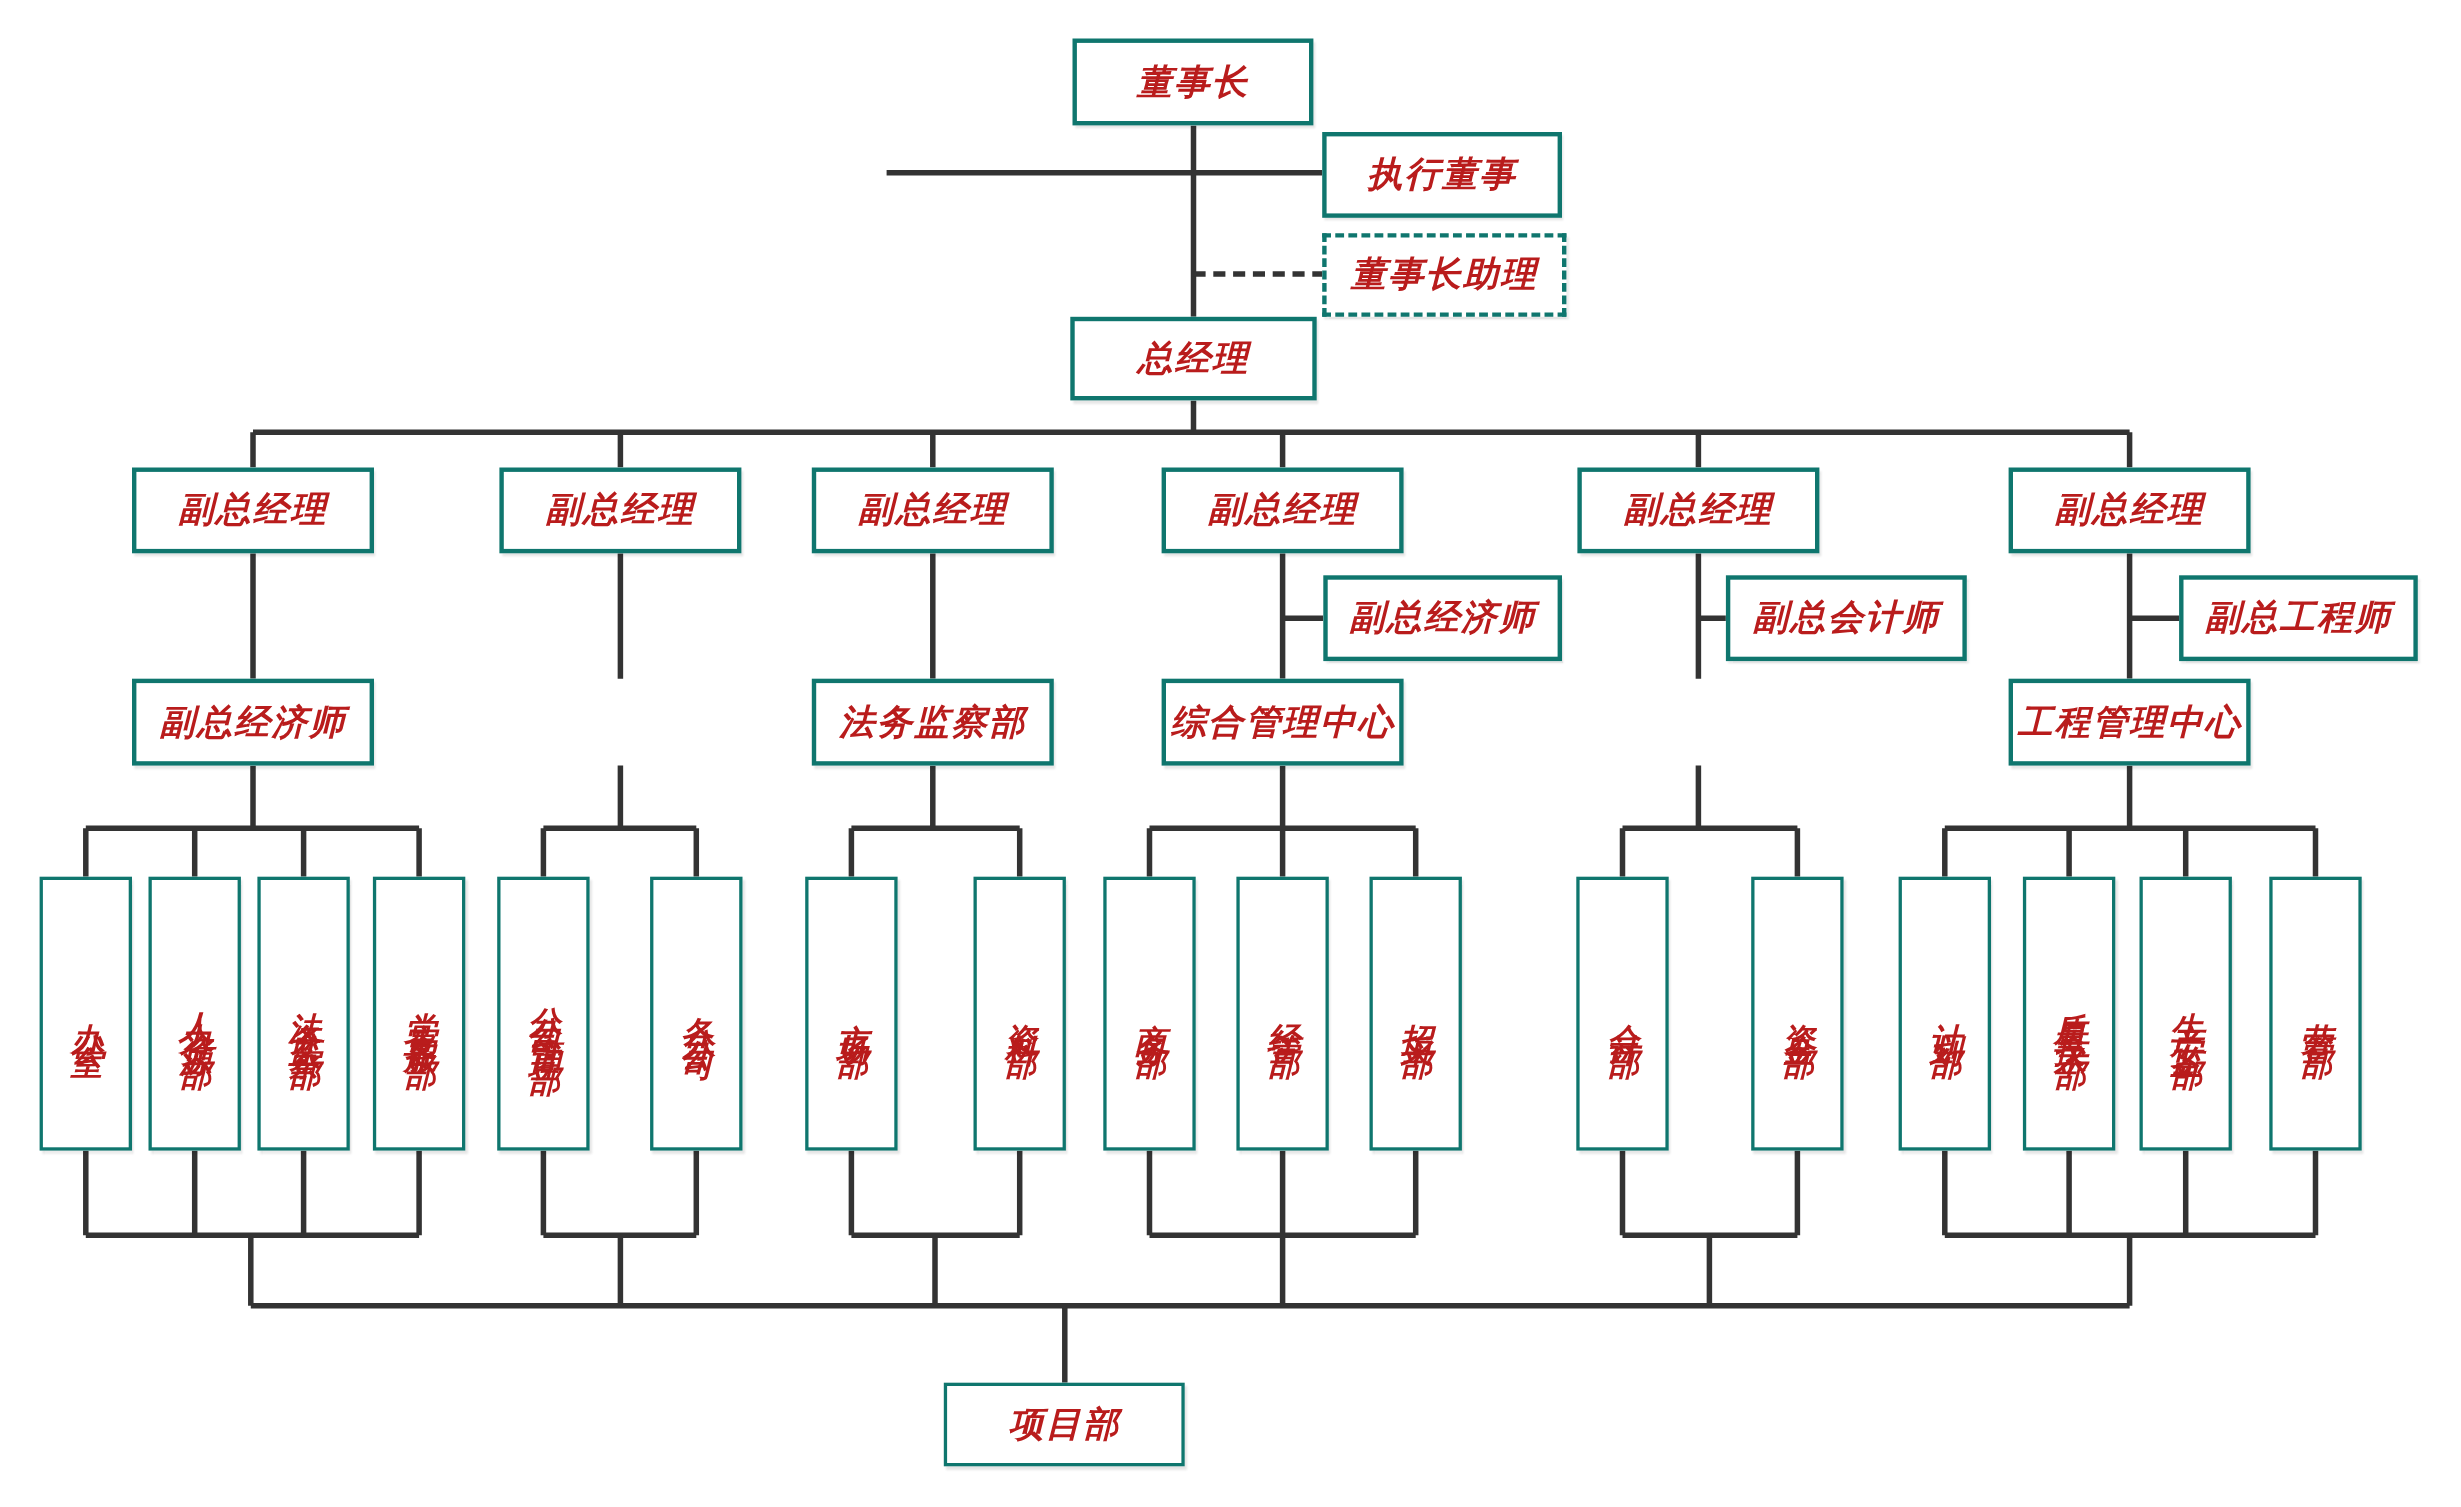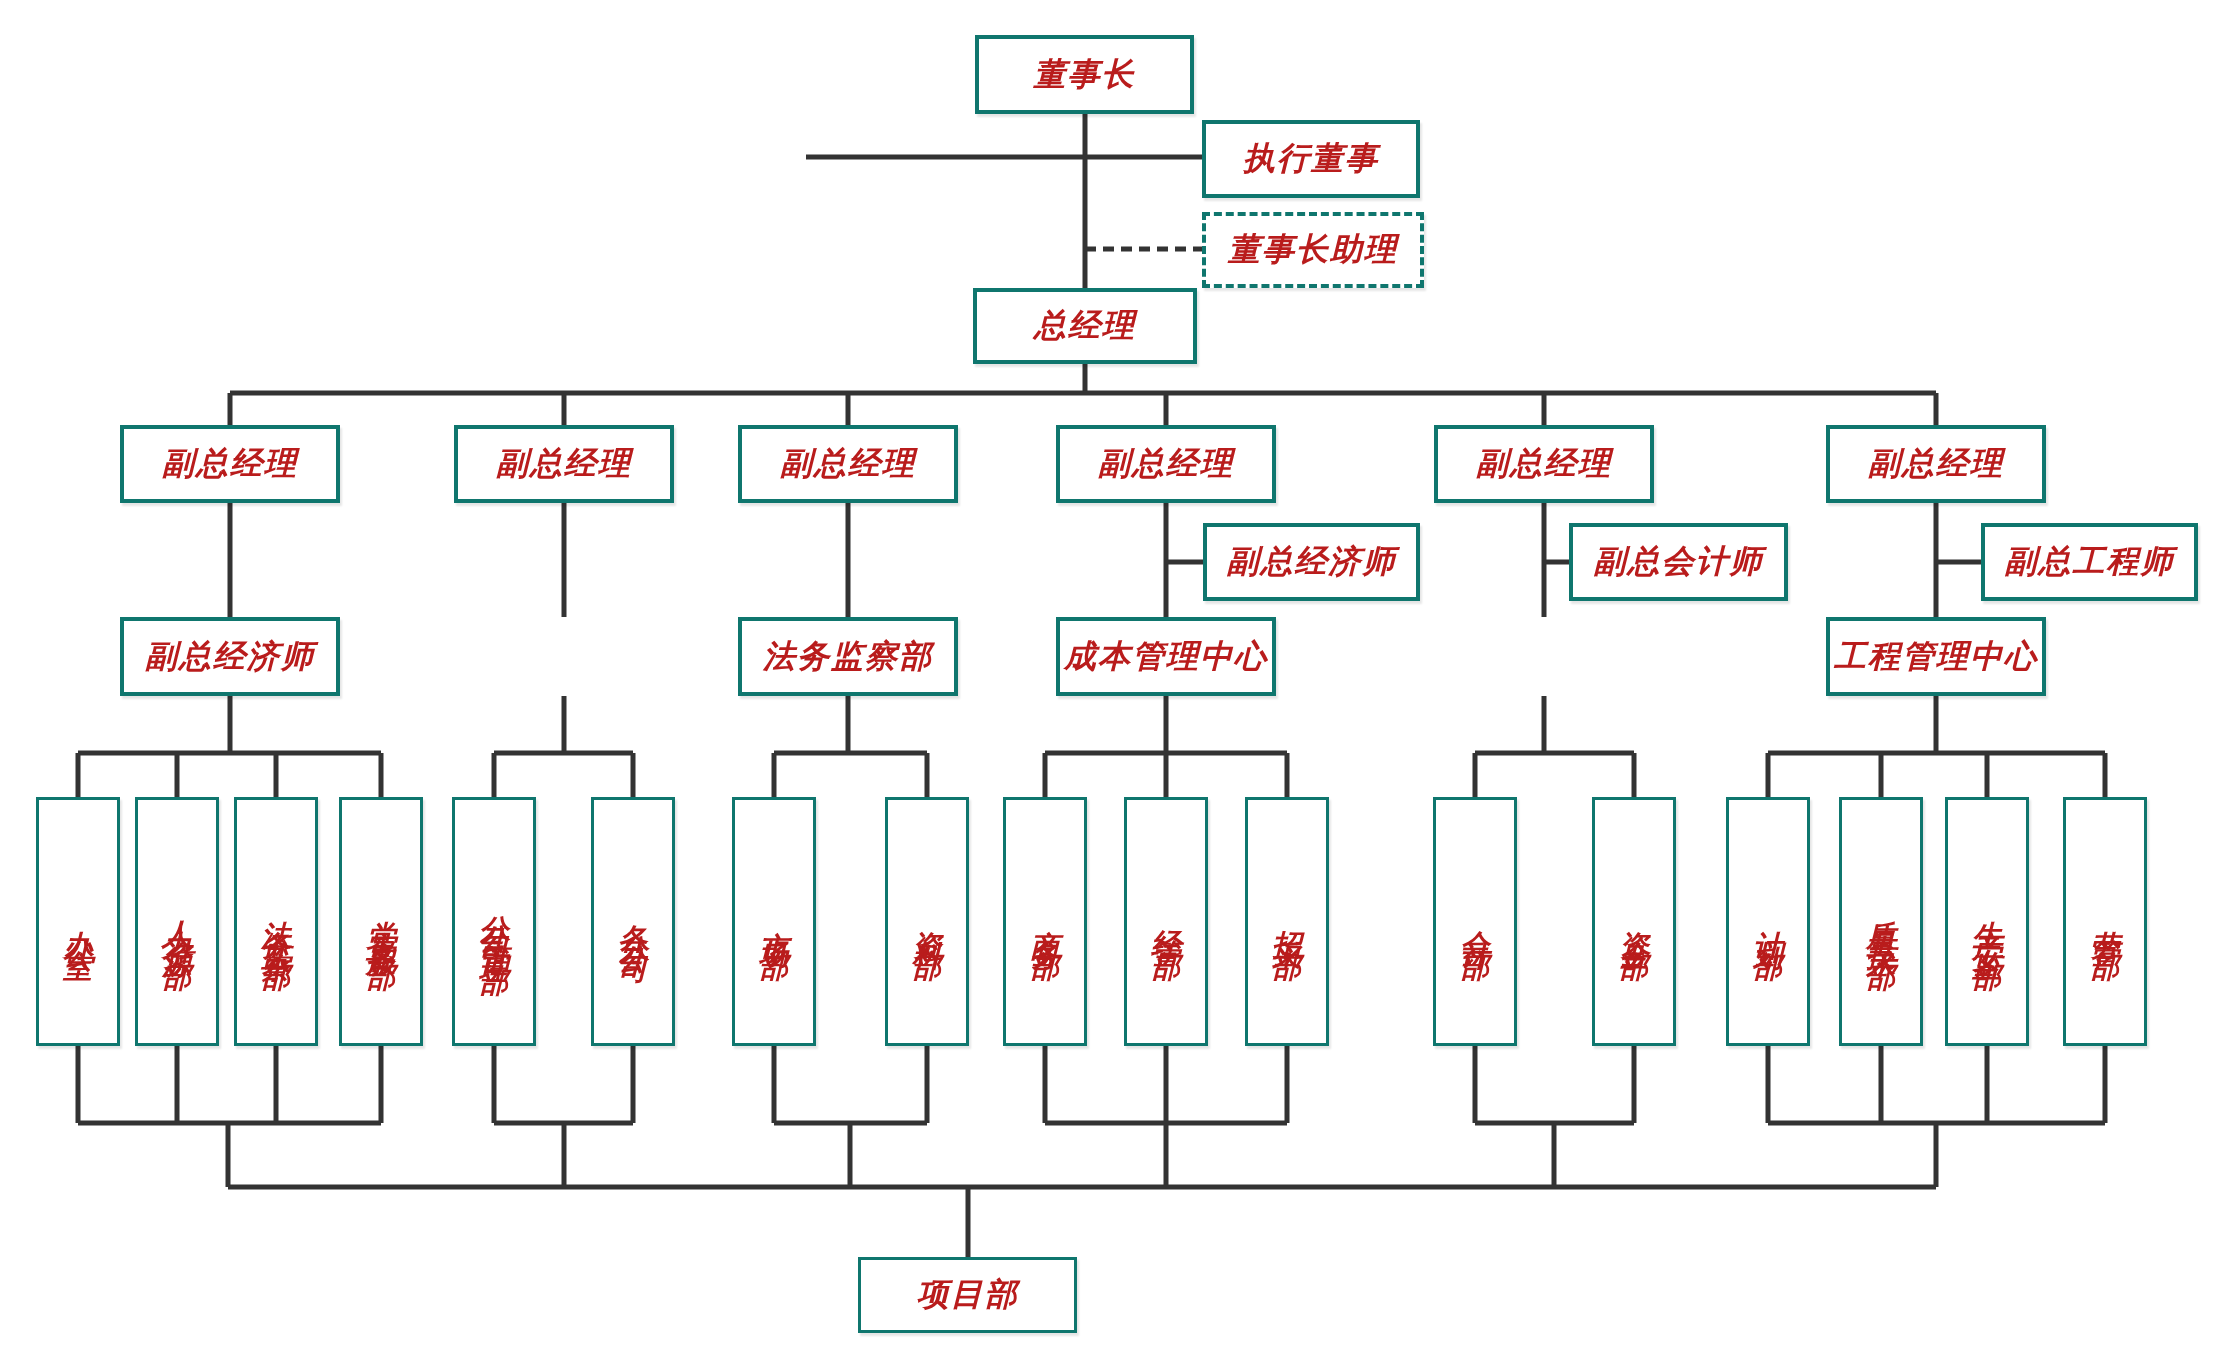--- a/index.html
+++ b/index.html
@@ -65,21 +65,21 @@
   <div class="node" style="left:1056px;top:425px;width:220px;height:78px">副总经理</div>
   <div class="node" style="left:1434px;top:425px;width:220px;height:78px">副总经理</div>
   <div class="node" style="left:1826px;top:425px;width:220px;height:78px">副总经理</div>
 
   <div class="node" style="left:1203px;top:523px;width:217px;height:78px">副总经济师</div>
   <div class="node" style="left:1569px;top:523px;width:219px;height:78px">副总会计师</div>
   <div class="node" style="left:1981px;top:523px;width:217px;height:78px">副总工程师</div>
 
   <div class="node" style="left:120px;top:617px;width:220px;height:79px">副总经济师</div>
   <div class="node" style="left:738px;top:617px;width:220px;height:79px">法务监察部</div>
-  <div class="node" style="left:1056px;top:617px;width:220px;height:79px">成本管理中心</div>
+  <div class="node" style="left:1056px;top:617px;width:220px;height:79px">综合管理中心</div>
   <div class="node" style="left:1826px;top:617px;width:220px;height:79px">工程管理中心</div>
 
   <div class="node vert" style="left:36px;top:797px;width:84px;height:249px">办公室</div>
   <div class="node vert" style="left:135px;top:797px;width:84px;height:249px">人力资源部</div>
   <div class="node vert" style="left:234px;top:797px;width:84px;height:249px">法务监察部</div>
   <div class="node vert" style="left:339px;top:797px;width:84px;height:249px">党宣客服部</div>
 
   <div class="node vert" style="left:452px;top:797px;width:84px;height:249px">分公司管理部</div>
   <div class="node vert" style="left:591px;top:797px;width:84px;height:249px">各分公司</div>
 

